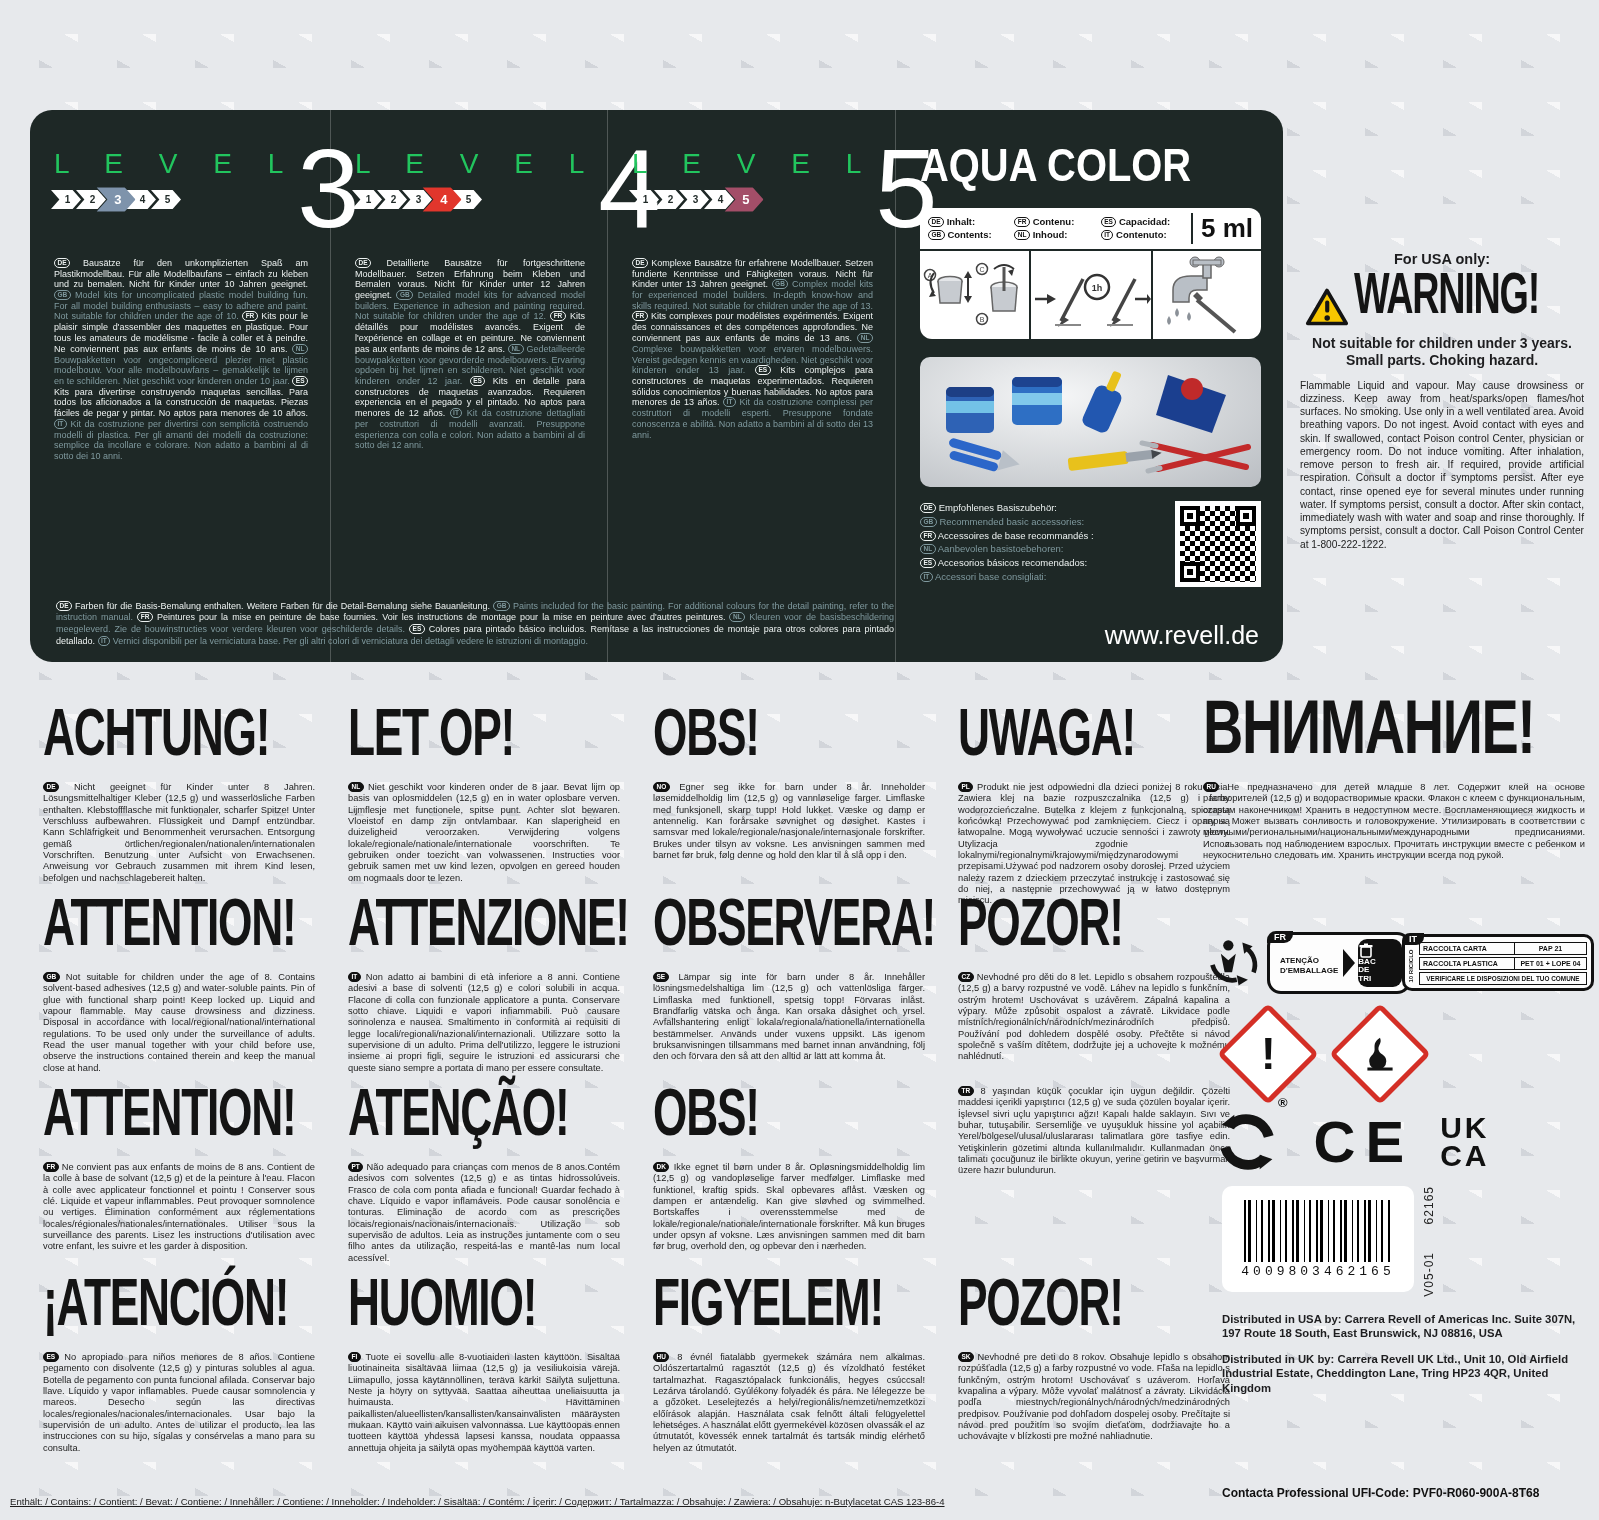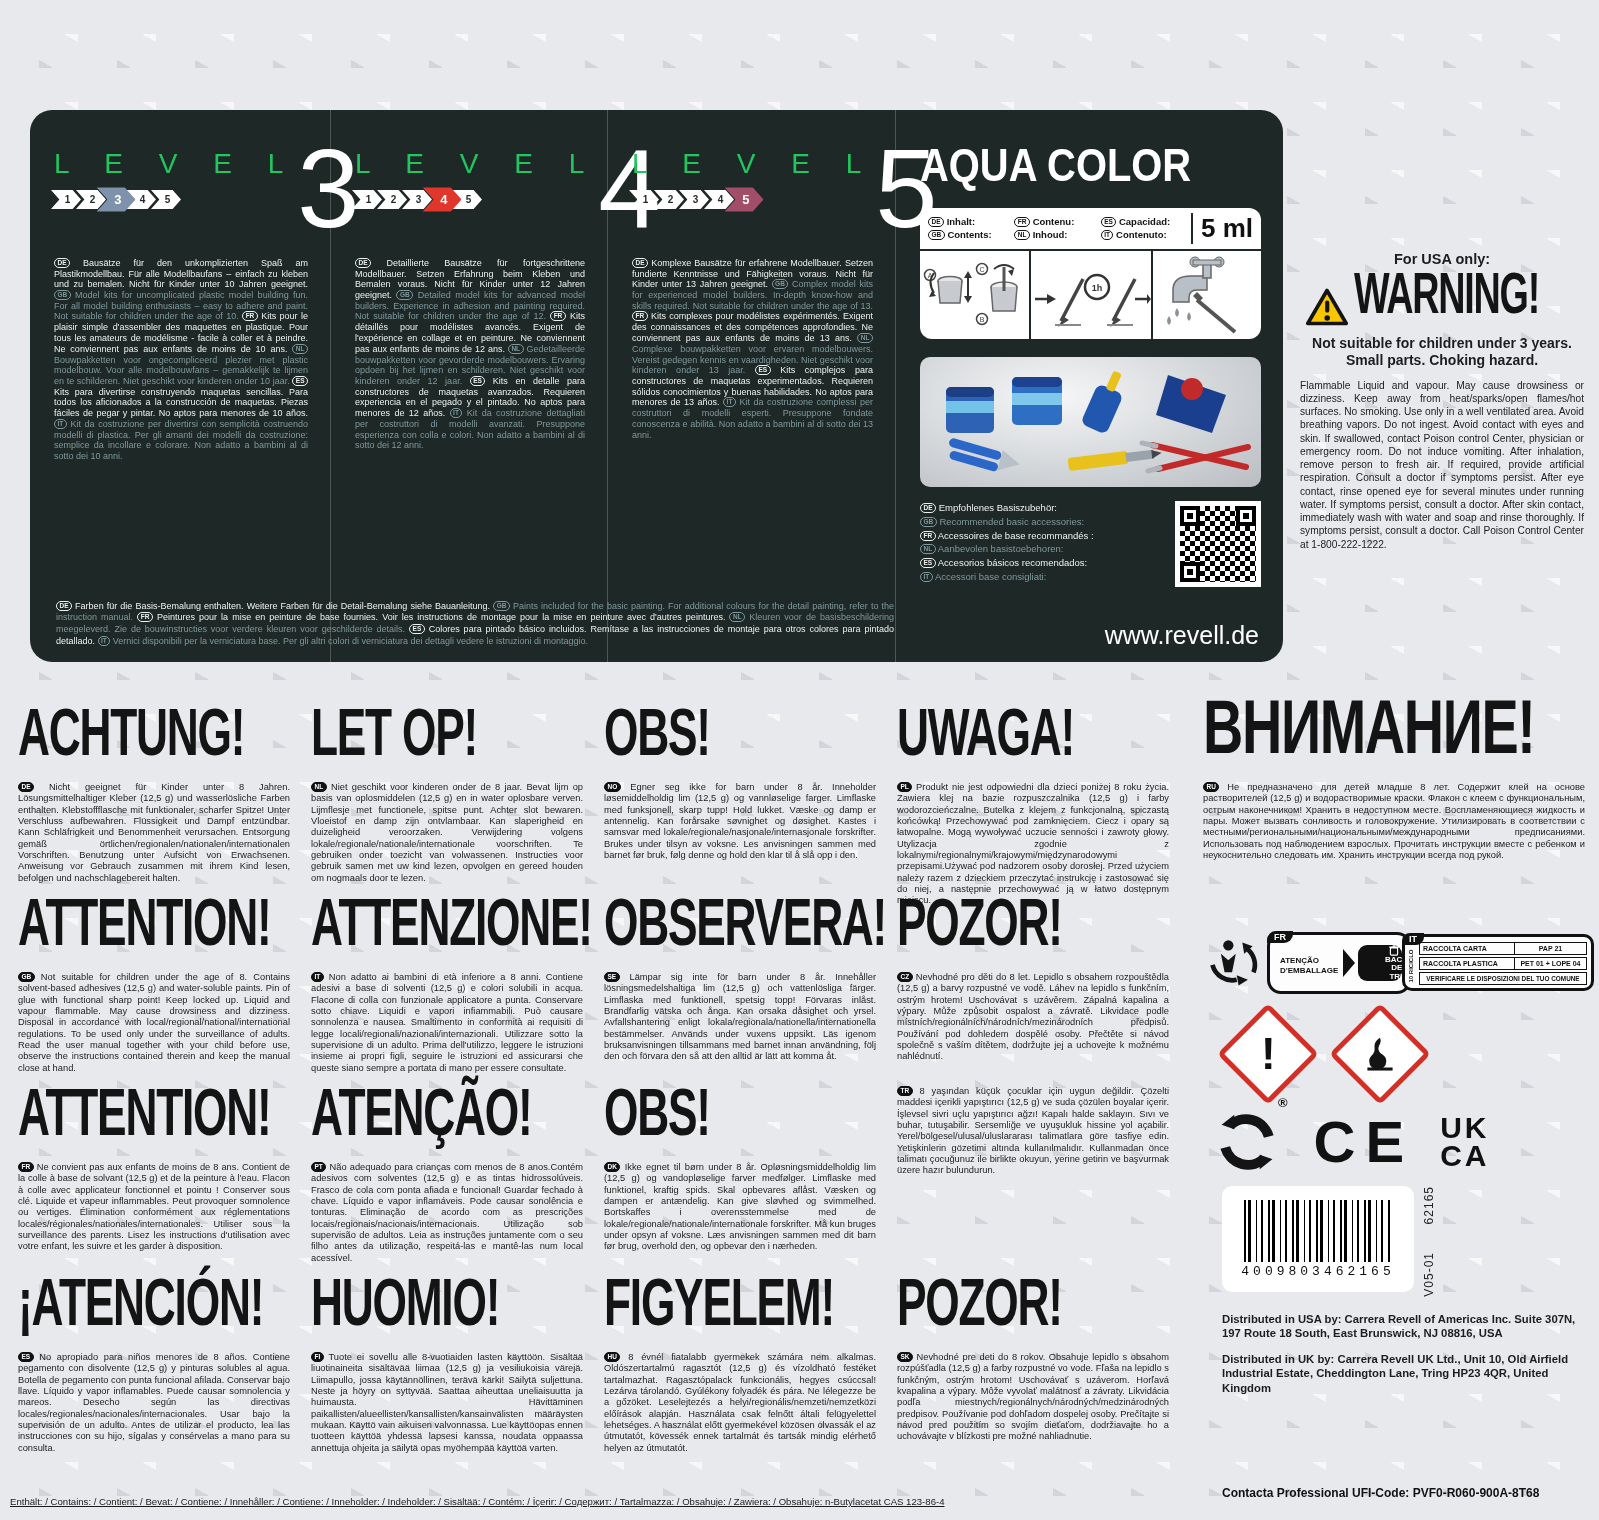--- a/index.html
+++ b/index.html
@@ -65,34 +65,34 @@
   .website{position:absolute;right:24px;bottom:12px;font-size:25px;font-weight:normal;color:#fff;text-align:right;}
   
   .usa{position:absolute;left:1300px;top:243px;width:284px;color:#1d1d1f;}
   .usa-pre{text-align:center;font-weight:bold;font-size:14.5px;margin:8px 0 6px;}
   .usa-title{display:flex;align-items:flex-end;justify-content:center;gap:5px;margin-bottom:8px;}
   .usa-title .cond{font-size:46px;}
   .usa-sub{text-align:center;font-weight:bold;font-size:14px;line-height:1.2;margin:0 0 10px;}
   .usa-body{font-size:10.2px;line-height:1.3;text-align:justify;margin:0;color:#222;}
   .cond{display:inline-block;transform:scale(.82,1.25);transform-origin:0 100%;white-space:nowrap;font-weight:bold;letter-spacing:-1.5px;color:#141414;}
   
-  .wgrid{position:absolute;left:18px;top:706px;width:1152px;display:grid;grid-template-columns:repeat(4,272px);column-gap:21px;grid-auto-rows:190px;}
+  .wgrid{position:absolute;left:43px;top:706px;width:1152px;display:grid;grid-template-columns:repeat(4,272px);column-gap:33px;grid-auto-rows:190px;}
   .wcell h2,.ru h2{margin:0 0 12px;height:64px;display:flex;align-items:flex-end;}
   .wcell h2 .cond{font-size:54px;}
   .warn-p{font-size:9.3px;line-height:1.22;text-align:justify;margin:0;color:#222;}
   .warn-p .lb{background:#111;color:#fff;border-color:#111;}
   .ru{position:absolute;left:1203px;top:706px;width:382px;}
   .ru h2 .cond{font-size:62px;transform:scale(.9,1.22);}
   
   .fr-row{position:absolute;left:1205px;top:932px;display:flex;align-items:center;gap:6px;}
   .fr-label{position:relative;border:3px solid #111;border-radius:14px;background:#fdfdfd;display:flex;align-items:center;padding:6px 6px 6px 10px;height:44px;box-sizing:content-box;}
   .fr-tab{position:absolute;top:-4px;left:-3px;background:#111;color:#fff;font-size:9px;font-weight:bold;padding:1px 7px;border-radius:9px 0 9px 0;}
   .fr-text{font-size:8px;font-weight:bold;line-height:1.25;color:#111;margin-top:6px;}
   .fr-arrow{width:0;height:0;border-top:14px solid transparent;border-bottom:14px solid transparent;border-left:12px solid #111;margin:0 3px 0 5px;}
-  .fr-bin{background:#111;color:#fff;border-radius:9px;width:44px;height:36px;display:flex;flex-direction:column;align-items:flex-end;justify-content:center;font-size:8px;font-weight:bold;text-align:center;line-height:1.05;}
+  .fr-bin{background:#111;color:#fff;border-radius:9px;width:44px;height:48px;display:flex;flex-direction:column;align-items:flex-start;justify-content:center;font-size:8px;font-weight:bold;text-align:center;line-height:1.05;}
   .it-label{position:absolute;left:1402px;top:934px;width:168px;border:3px solid #111;border-radius:10px;background:#fdfdfd;padding:3px 4px 3px 14px;}
   .it-tab{position:absolute;top:-4px;left:-3px;background:#111;color:#fff;font-size:9px;font-weight:bold;padding:1px 7px;border-radius:8px 0 8px 0;}
   .it-side{position:absolute;left:-14px;top:50%;transform:rotate(-90deg);font-size:6px;font-weight:bold;color:#111;width:40px;text-align:center;}
   .it-row{display:flex;border:1.5px solid #111;margin-top:2px;}
   .it-row span{font-size:7px;font-weight:bold;color:#111;padding:2px 3px;white-space:nowrap;overflow:hidden;}
   .it-row .l{flex:1.35;border-right:1.5px solid #111;}
   .it-row .r{flex:1;text-align:center;}
   .it-foot{border:1.5px solid #111;margin-top:2px;font-size:6.4px;font-weight:bold;color:#111;padding:2px 3px;text-align:center;white-space:nowrap;}
   .ghs{position:absolute;width:62px;height:62px;border:5px solid #d42f26;background:#fff;transform:rotate(45deg);border-radius:6px;display:flex;align-items:center;justify-content:center;}
   .ghs>*{transform:rotate(-45deg);}

